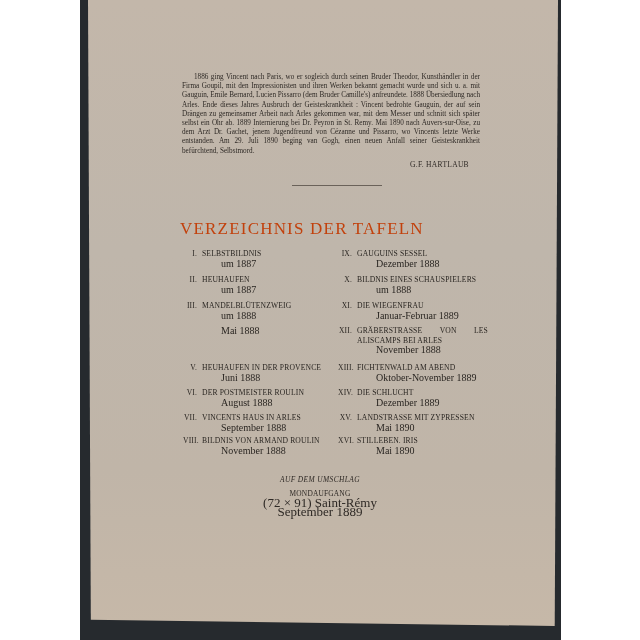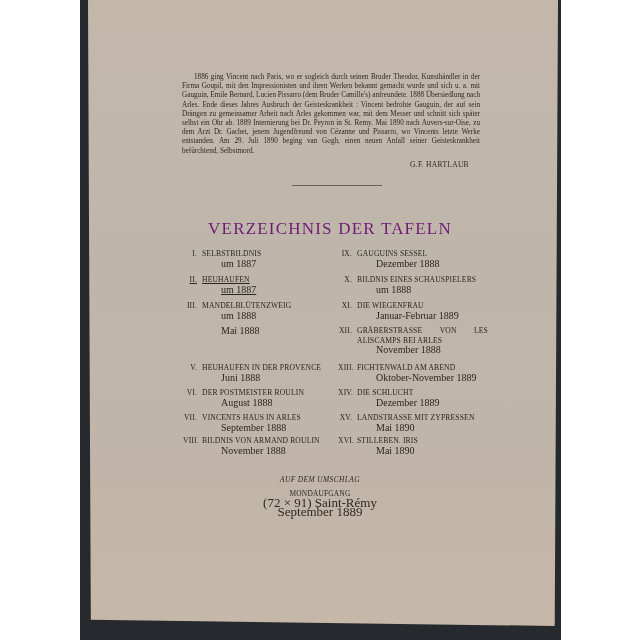--- a/index.html
+++ b/index.html
@@ -7,22 +7,22 @@
          font-family:"Liberation Serif","DejaVu Serif",serif; color:#2a2622; }
   .backing { position:absolute; left:80px; top:0; width:481px; height:640px; background:#262a2e; }
   .page { position:absolute; left:88px; top:0; width:470px; height:626px;
           background:linear-gradient(180deg,#c3b7aa 0%,#bfb6ab 40%,#c0b5a8 75%,#c6b8a8 100%);
           clip-path:polygon(0 0,100% 0,99.3% 100%,0.6% 99%); }
   .intro { position:absolute; left:182px; top:73px; width:298px; font-size:7.2px; line-height:9.2px;
            text-align:justify; color:#2e2925; }
   .intro p { margin:0; text-indent:12px; }
   .sig { position:absolute; left:410px; top:160px; font-size:7.5px; letter-spacing:0.3px; color:#2e2925; }
   .rule { position:absolute; left:292px; top:185px; width:90px; height:1px; background:#6a625a; }
-  .title { position:absolute; left:180px; top:219px; width:300px; text-align:center; font-size:17px;
-           letter-spacing:1.2px; color:#701a75; }
+  .title { position:absolute; left:180px; top:219px; width:300px; font-size:17px;
+           letter-spacing:1.2px; color:#c2410c; }
   .entry { position:absolute; width:170px; }
   .entry .head { display:flex; font-size:7.6px; line-height:9.5px; letter-spacing:0.15px; }
   .entry .num { display:inline-block; text-align:right; margin-right:5px; flex:0 0 auto; }
   .entry .name { flex:1 1 auto; }
   .entry .date { font-size:10px; line-height:9px; }
   .cover { position:absolute; left:240px; top:475px; width:160px; text-align:center; color:#2e2925; }
   .cover .lbl { font-style:italic; font-size:7.4px; letter-spacing:0.4px; }
   .cover .t { font-size:7.4px; margin-top:5px; letter-spacing:0.2px; }
   .cover .d { font-size:13px; line-height:9px; }
 </style>
@@ -41,21 +41,21 @@
 
 <div class="title">VERZEICHNIS DER TAFELN</div>
 
 <div class="entry" style="left:183px;top:249px;">
   <div class="head">
       <span class="num" style="width:14px">I.</span>
       <span class="name">SELBSTBILDNIS</span>
     </div>
   <div class="date" style="padding-left:38px">um 1887</div>
 </div>
-<div class="entry" style="left:183px;top:275px;text-decoration:underline;">
+<div class="entry" style="left:183px;top:275px;">
   <div class="head">
       <span class="num" style="width:14px">II.</span>
       <span class="name">HEUHAUFEN</span>
     </div>
   <div class="date" style="padding-left:38px">um 1887</div>
 </div>
 <div class="entry" style="left:183px;top:301px;">
   <div class="head">
       <span class="num" style="width:14px">III.</span>
       <span class="name">MANDELBLÜTENZWEIG</span>

